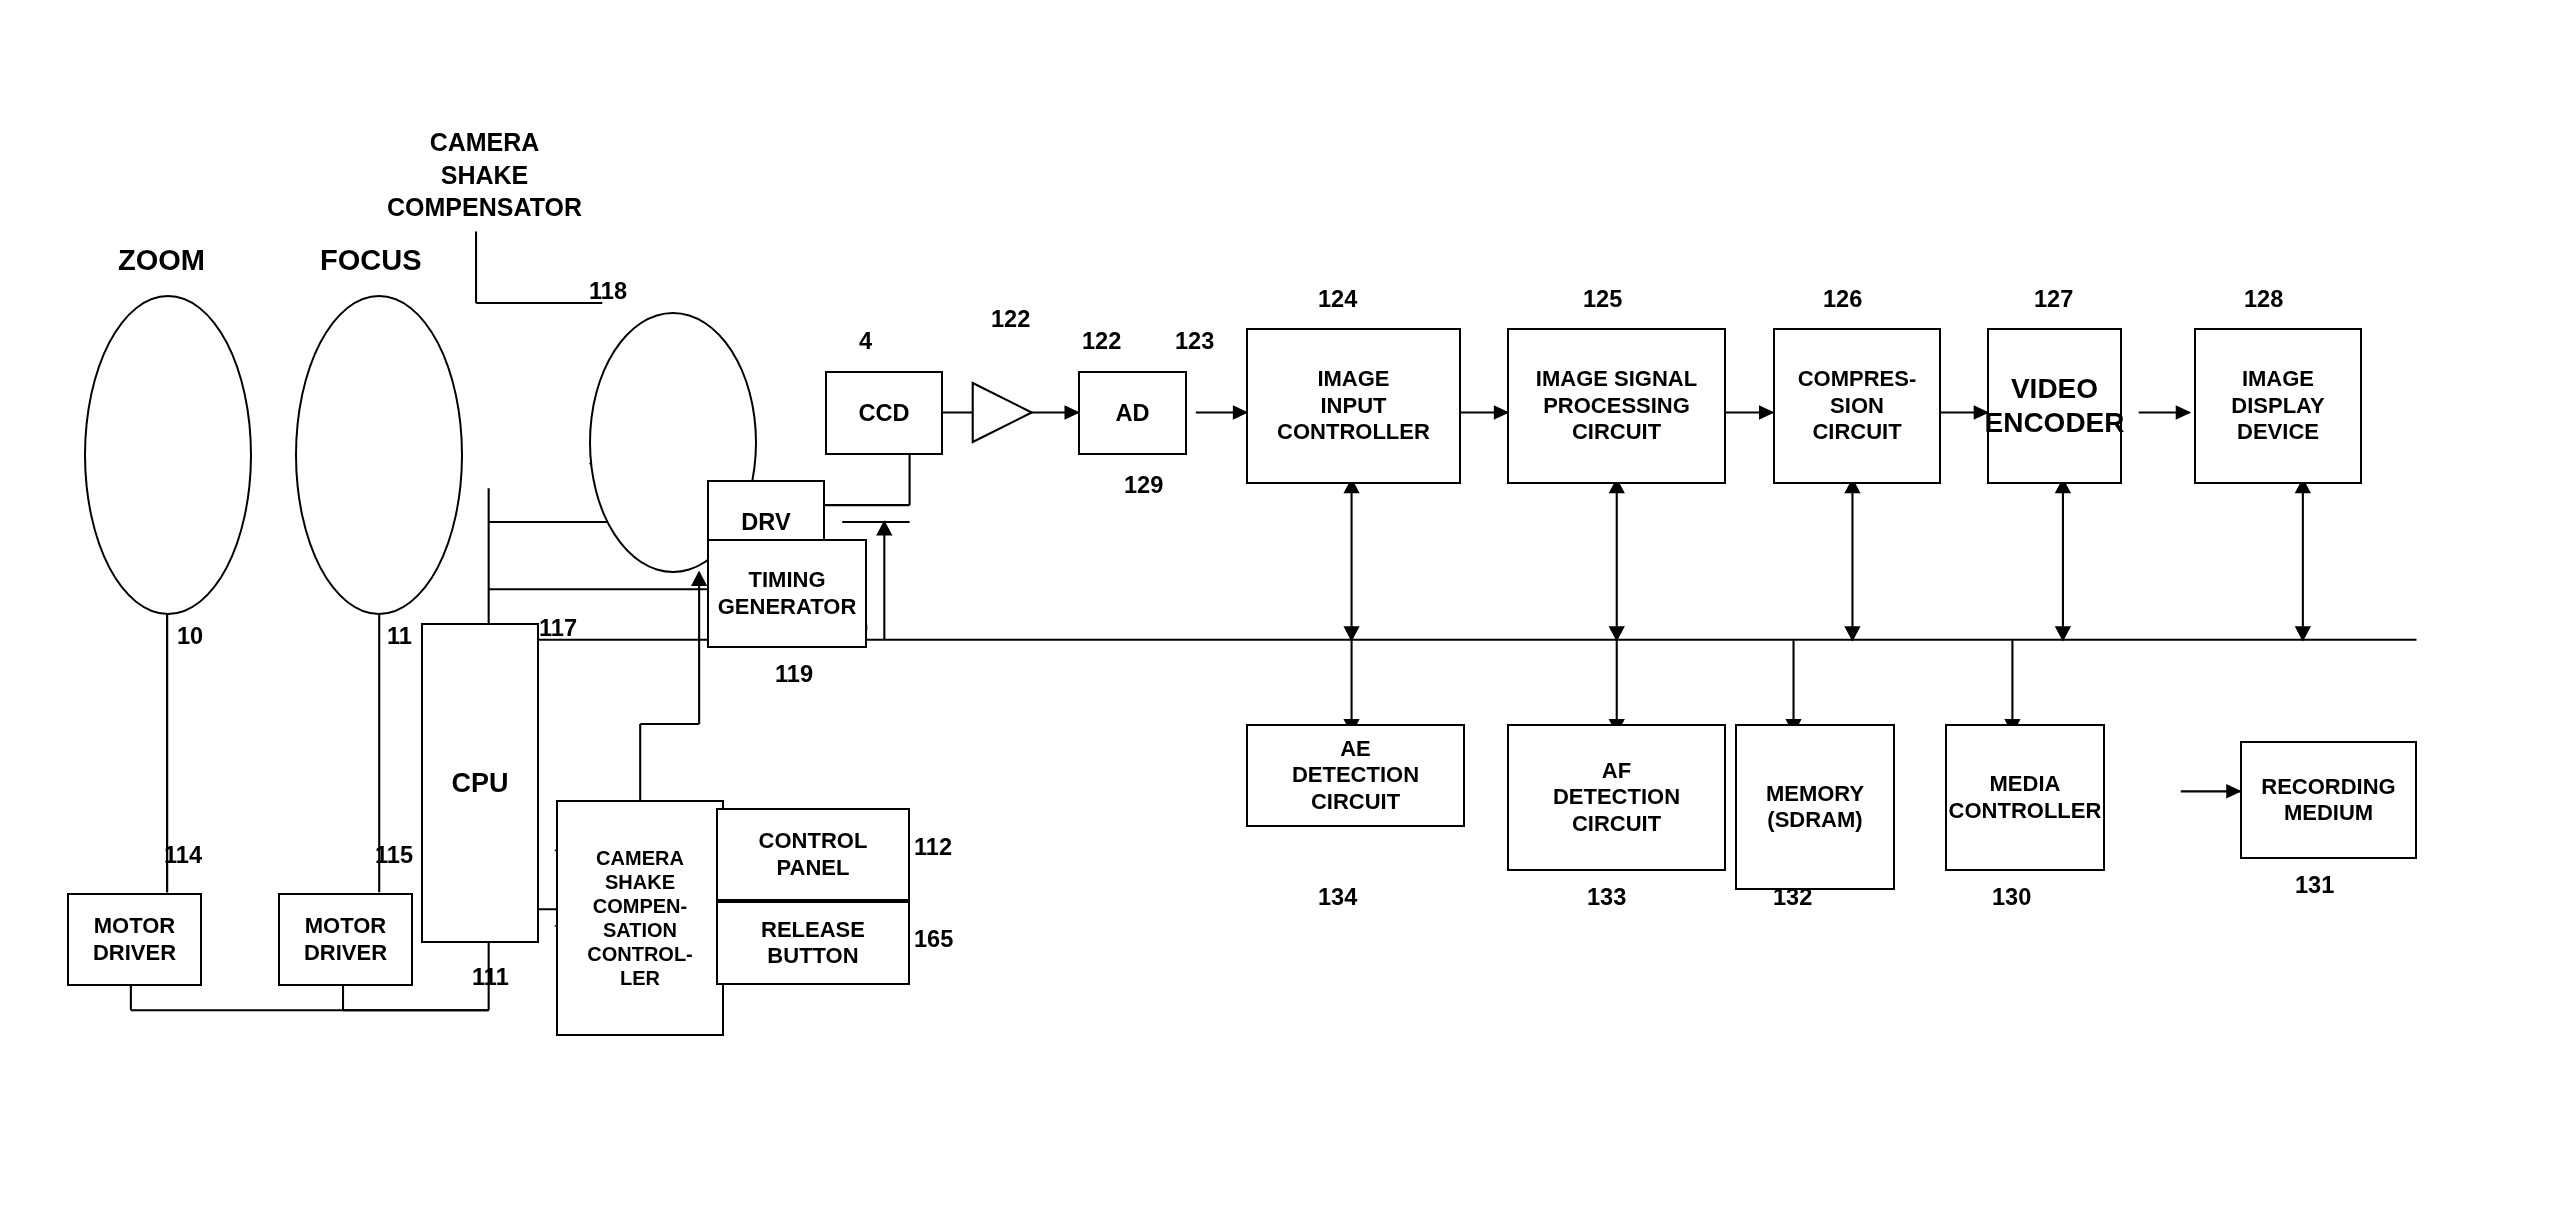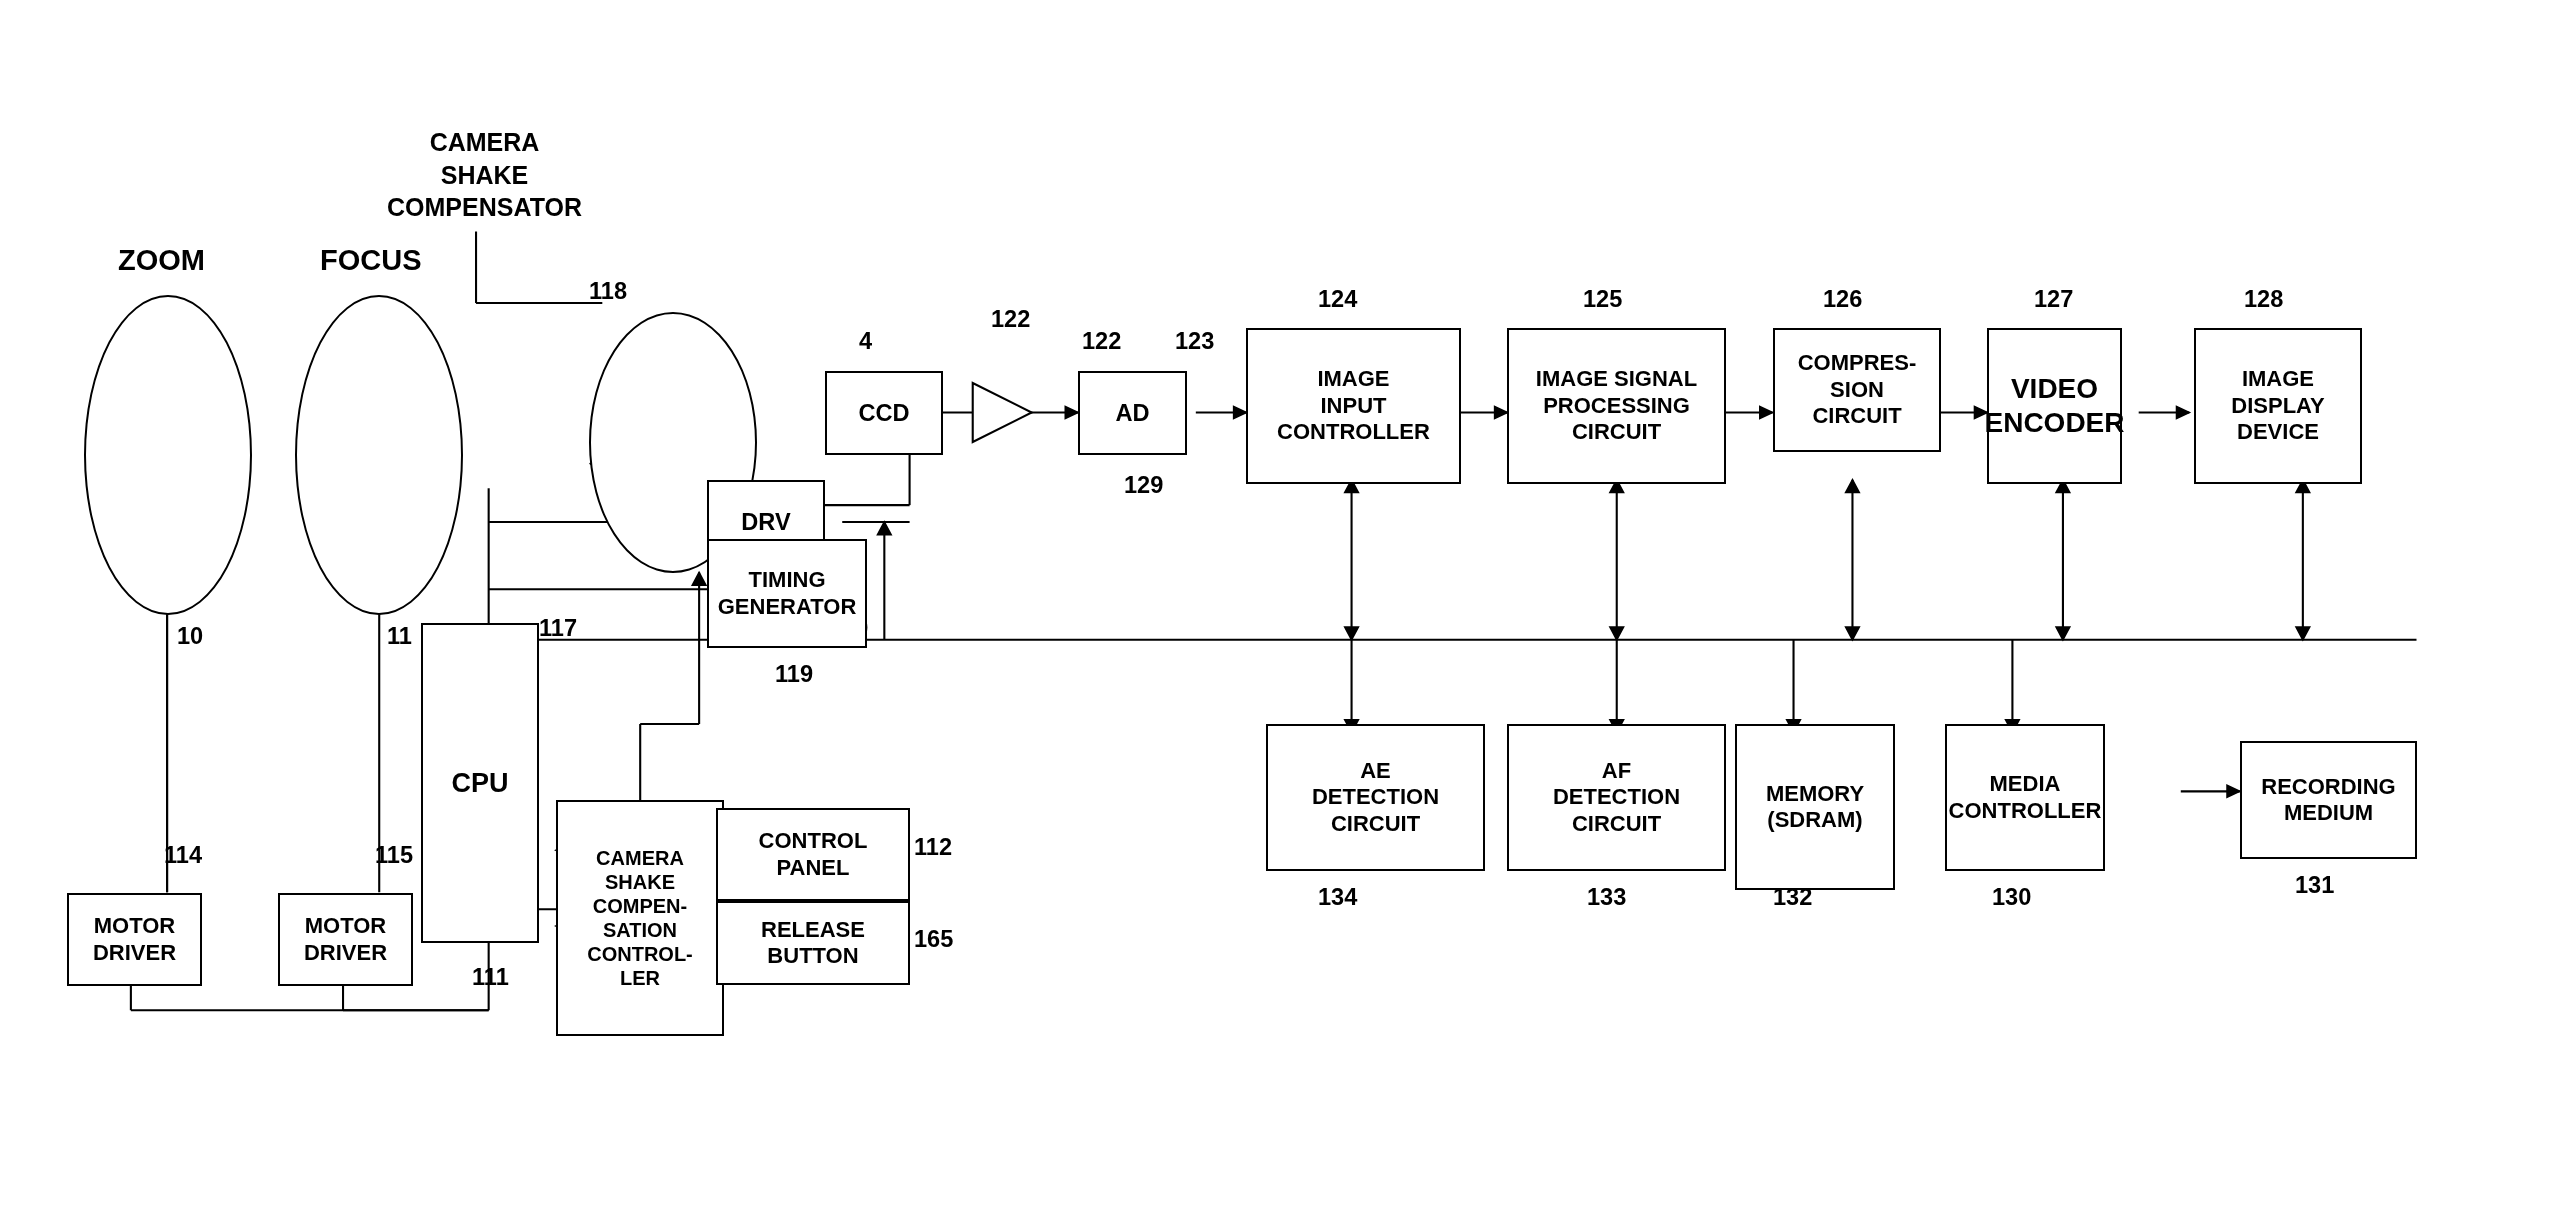--- a/index.html
+++ b/index.html
@@ -211,39 +211,39 @@
 <div class="label" style="left:1082px; top:328px; font-size:23.6px;">122</div>
 <div class="label" style="left:1175px; top:328px; font-size:23.6px;">123</div>
 <div class="label" style="left:1124px; top:472px; font-size:23.6px;">129</div>
 
 <div class="block" style="left:1246px; top:328px; width:215px; height:156px; font-size:22px;">IMAGE<br>INPUT<br>CONTROLLER</div>
 <div class="label" style="left:1318px; top:286px; font-size:23.6px;">124</div>
 
 <div class="block" style="left:1507px; top:328px; width:219px; height:156px; font-size:22px;">IMAGE SIGNAL<br>PROCESSING<br>CIRCUIT</div>
 <div class="label" style="left:1583px; top:286px; font-size:23.6px;">125</div>
 
-<div class="block" style="left:1773px; top:328px; width:168px; height:124px; font-size:22px;">COMPRES-<br>SION<br>CIRCUIT</div>
+<div class="block" style="left:1773px; top:328px; width:168px; height:156px; font-size:22px;">COMPRES-<br>SION<br>CIRCUIT</div>
 <div class="label" style="left:1823px; top:286px; font-size:23.6px;">126</div>
 
 <div class="block" style="left:1987px; top:328px; width:135px; height:156px; font-size:28px;">VIDEO<br>ENCODER</div>
 <div class="label" style="left:2034px; top:286px; font-size:23.6px;">127</div>
 
 <div class="block" style="left:2194px; top:328px; width:168px; height:156px; font-size:22px;">IMAGE<br>DISPLAY<br>DEVICE</div>
 <div class="label" style="left:2244px; top:286px; font-size:23.6px;">128</div>
 
 <div class="block" style="left:707px; top:480px; width:118px; height:84px; font-size:23.6px;">DRV</div>
 <div class="label" style="left:829px; top:615px; font-size:23.6px;">120</div>
 
 <div class="block" style="left:707px; top:539px; width:160px; height:109px; font-size:22px;">TIMING<br>GENERATOR</div>
 <div class="label" style="left:775px; top:661px; font-size:23.6px;">119</div>
 
 <div class="block" style="left:421px; top:623px; width:118px; height:320px; font-size:27px;">CPU</div>
 <div class="label" style="left:472px; top:964px; font-size:23.6px;">111</div>
 
-<div class="block" style="left:1246px; top:724px; width:219px; height:147px; font-size:22px;margin-left:20px;">AE<br>DETECTION<br>CIRCUIT</div>
+<div class="block" style="left:1246px; top:724px; width:219px; height:103px; font-size:22px;">AE<br>DETECTION<br>CIRCUIT</div>
 <div class="label" style="left:1318px; top:884px; font-size:23.6px;">134</div>
 
 <div class="block" style="left:1507px; top:724px; width:219px; height:147px; font-size:22px;">AF<br>DETECTION<br>CIRCUIT</div>
 <div class="label" style="left:1587px; top:884px; font-size:23.6px;">133</div>
 
 <div class="block" style="left:1735px; top:724px; width:160px; height:166px; font-size:22px;">MEMORY<br>(SDRAM)</div>
 <div class="label" style="left:1773px; top:884px; font-size:23.6px;">132</div>
 
 <div class="block" style="left:1945px; top:724px; width:160px; height:147px; font-size:22px;">MEDIA<br>CONTROLLER</div>
 <div class="label" style="left:1992px; top:884px; font-size:23.6px;">130</div>

